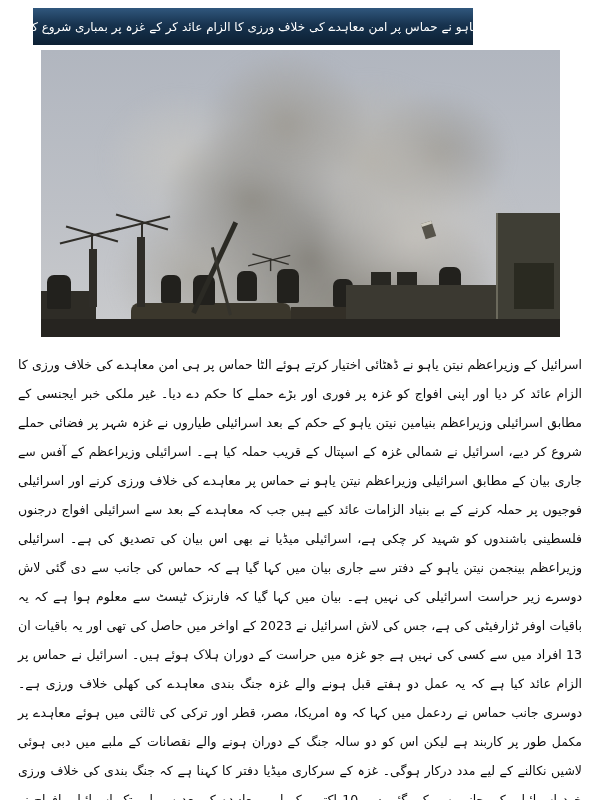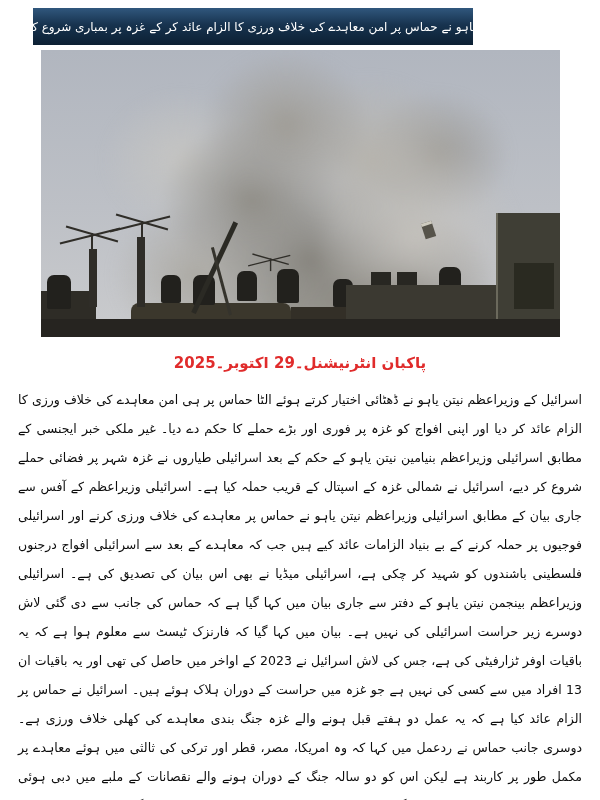--- a/index.html
+++ b/index.html
@@ -121,17 +121,16 @@
     <div class="sil mid-bldg"></div>
     <div class="roofbox r1"></div>
     <div class="roofbox r2"></div>
     <div class="sil right-bldg">
       <div class="window"></div>
     </div>
     <div class="sil debris"></div>
     <div class="sil ground"></div>
   </figure>
 
-  <div class="dateline">پاکبان انٹرنیشنل۔29 اکتوبر۔2025</div>
 
   <article class="body-text">اسرائیل کے وزیراعظم نیتن یاہو نے ڈھٹائی اختیار کرتے ہوئے الٹا حماس پر ہی امن معاہدے کی خلاف ورزی کا الزام عائد کر دیا اور اپنی افواج کو غزہ پر فوری اور بڑے حملے کا حکم دے دیا۔ غیر ملکی خبر ایجنسی کے مطابق اسرائیلی وزیراعظم بنیامین نیتن یاہو کے حکم کے بعد اسرائیلی طیاروں نے غزہ شہر پر فضائی حملے شروع کر دیے، اسرائیل نے شمالی غزہ کے اسپتال کے قریب حملہ کیا ہے۔ اسرائیلی وزیراعظم کے آفس سے جاری بیان کے مطابق اسرائیلی وزیراعظم نیتن یاہو نے حماس پر معاہدے کی خلاف ورزی کرنے اور اسرائیلی فوجیوں پر حملہ کرنے کے بے بنیاد الزامات عائد کیے ہیں جب کہ معاہدے کے بعد سے اسرائیلی افواج درجنوں فلسطینی باشندوں کو شہید کر چکی ہے، اسرائیلی میڈیا نے بھی اس بیان کی تصدیق کی ہے۔ اسرائیلی وزیراعظم بینجمن نیتن یاہو کے دفتر سے جاری بیان میں کہا گیا ہے کہ حماس کی جانب سے دی گئی لاش دوسرے زیر حراست اسرائیلی کی نہیں ہے۔ بیان میں کہا گیا کہ فارنزک ٹیسٹ سے معلوم ہوا ہے کہ یہ باقیات اوفر ٹزارفیٹی کی ہے، جس کی لاش اسرائیل نے 2023 کے اواخر میں حاصل کی تھی اور یہ باقیات ان 13 افراد میں سے کسی کی نہیں ہے جو غزہ میں حراست کے دوران ہلاک ہوئے ہیں۔ اسرائیل نے حماس پر الزام عائد کیا ہے کہ یہ عمل دو ہفتے قبل ہونے والے غزہ جنگ بندی معاہدے کی کھلی خلاف ورزی ہے۔ دوسری جانب حماس نے ردعمل میں کہا کہ وہ امریکا، مصر، قطر اور ترکی کی ثالثی میں ہوئے معاہدے پر مکمل طور پر کاربند ہے لیکن اس کو دو سالہ جنگ کے دوران ہونے والے نقصانات کے ملبے میں دبی ہوئی لاشیں نکالنے کے لیے مدد درکار ہوگی۔ غزہ کے سرکاری میڈیا دفتر کا کہنا ہے کہ جنگ بندی کی خلاف ورزی خود اسرائیلی کی جانب سے کی گئی ہے، 10 اکتوبر کے امن معاہدے کے بعد سے اب تک اسرائیلی افواج نے 125 بار معاہدے کی خلاف ورزی کی جس میں 94 فلسطینی شہری شہید ہوئے ہیں۔</article>
 
 </div>
 
 </body></html>

